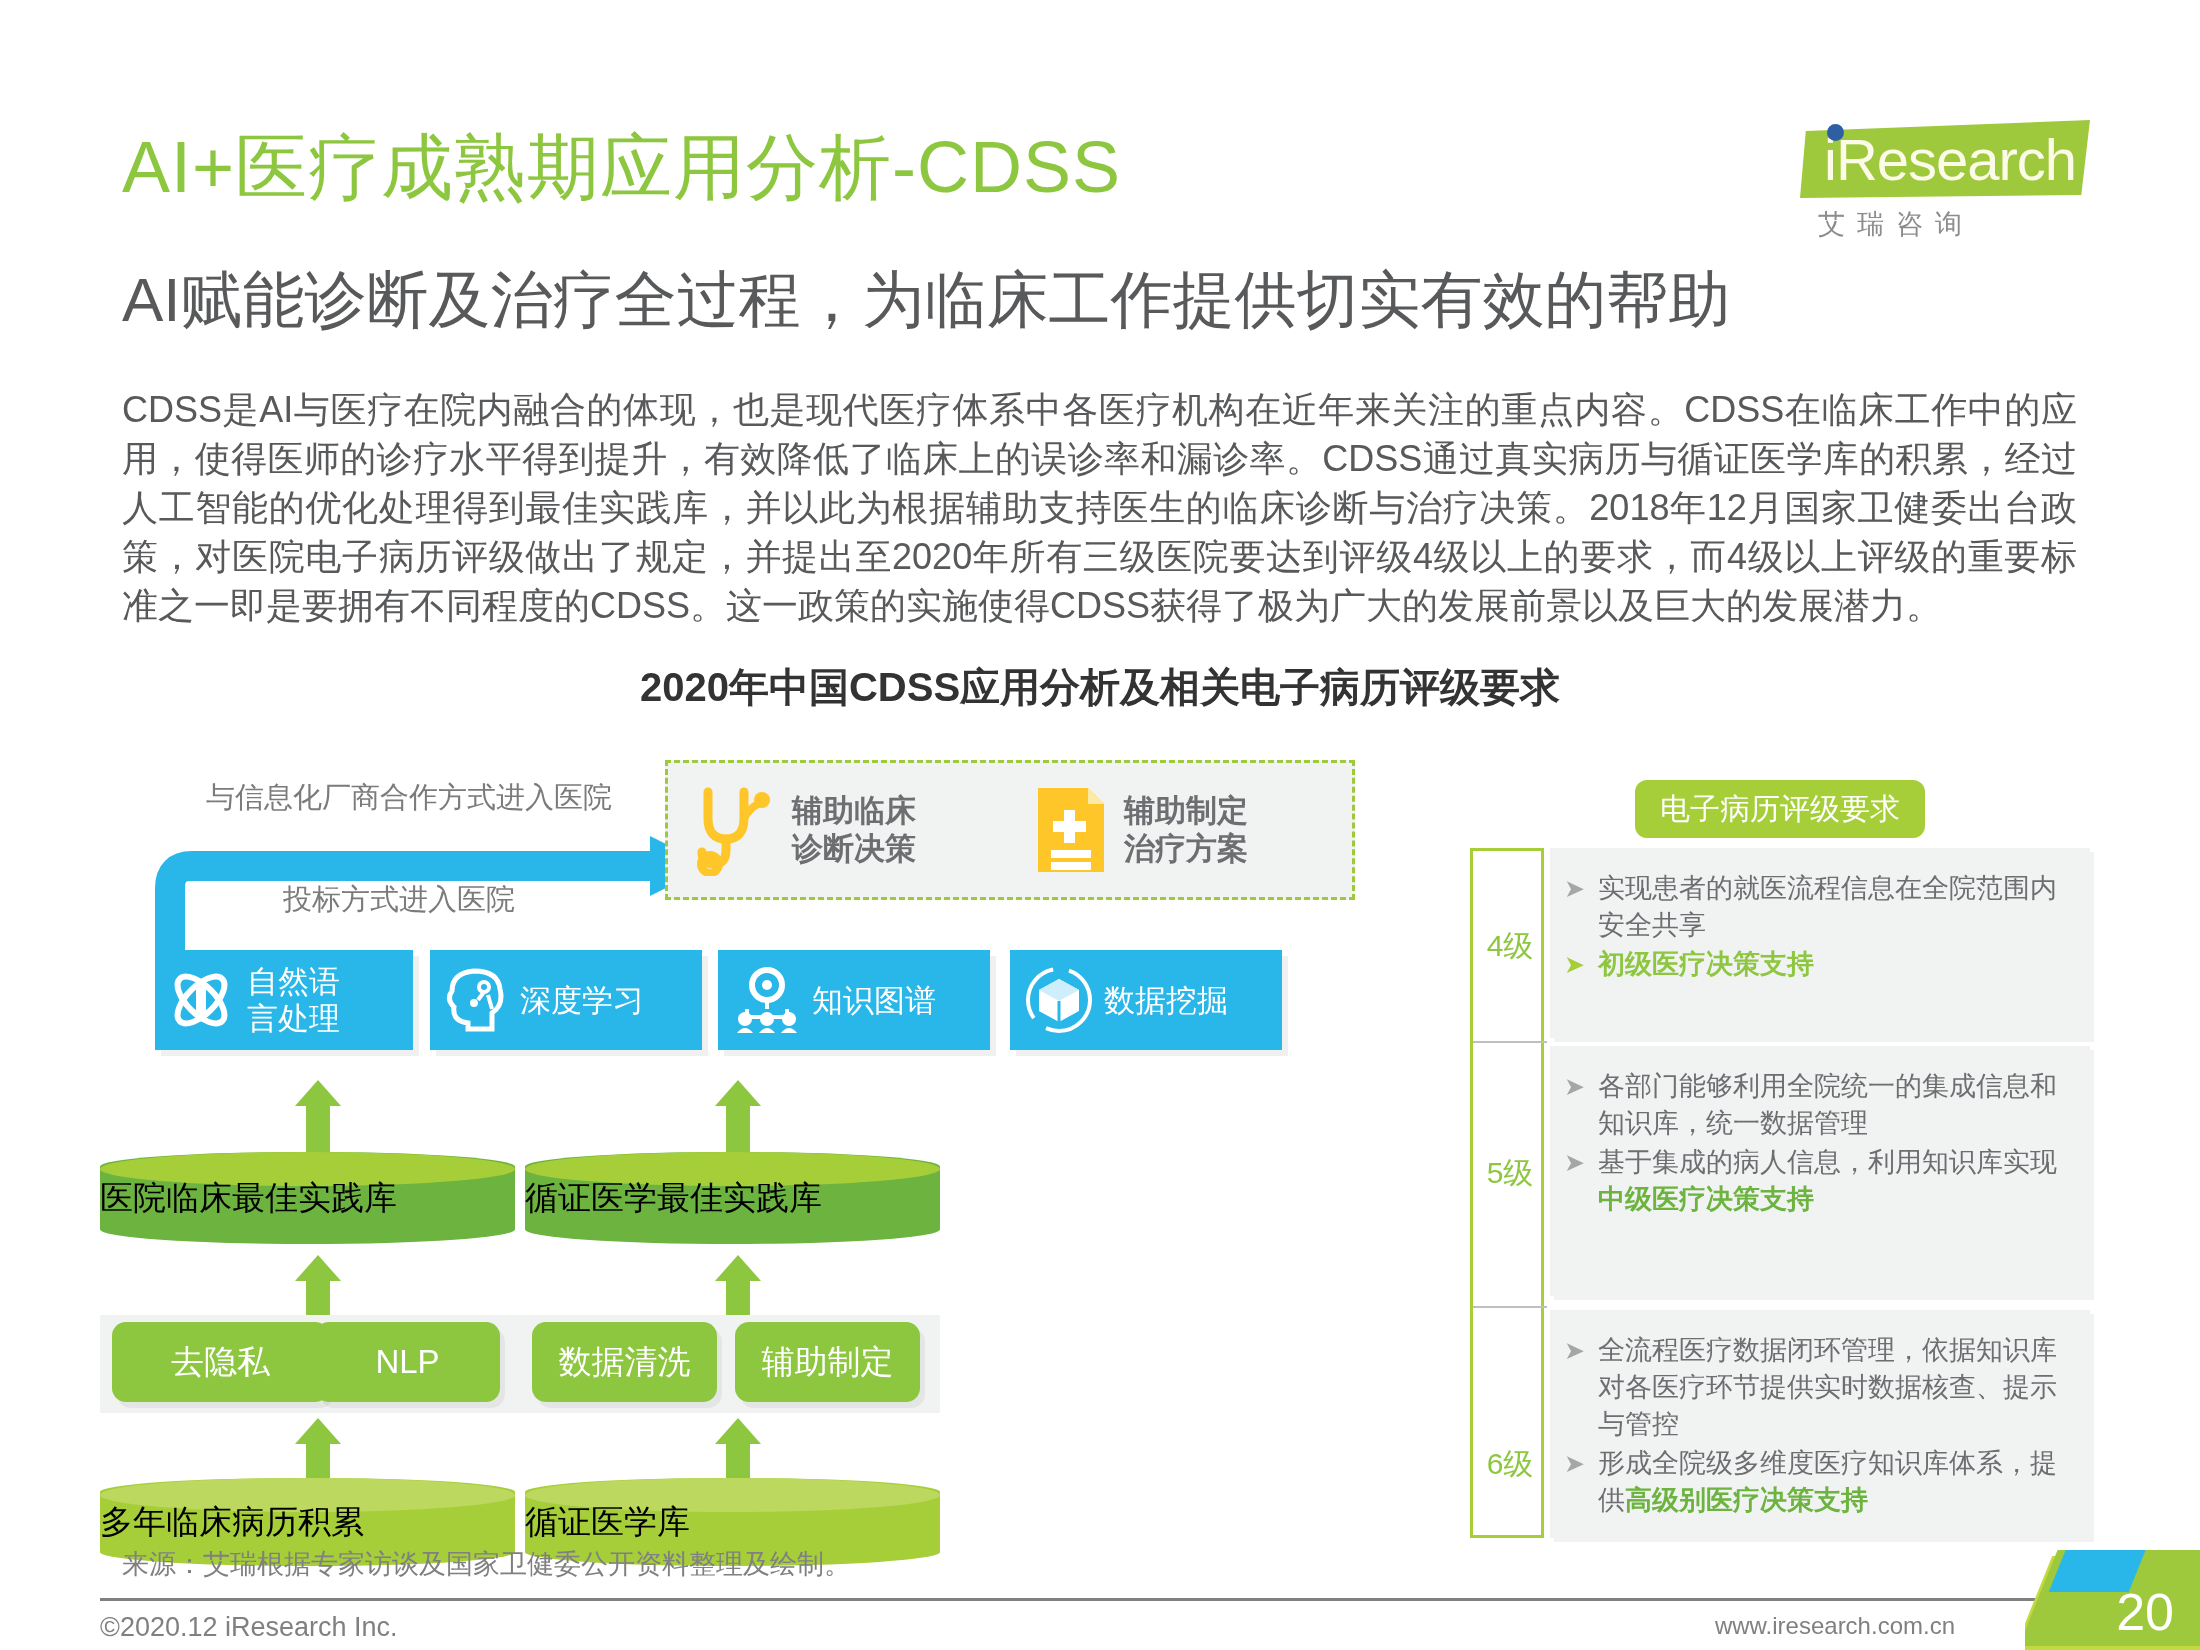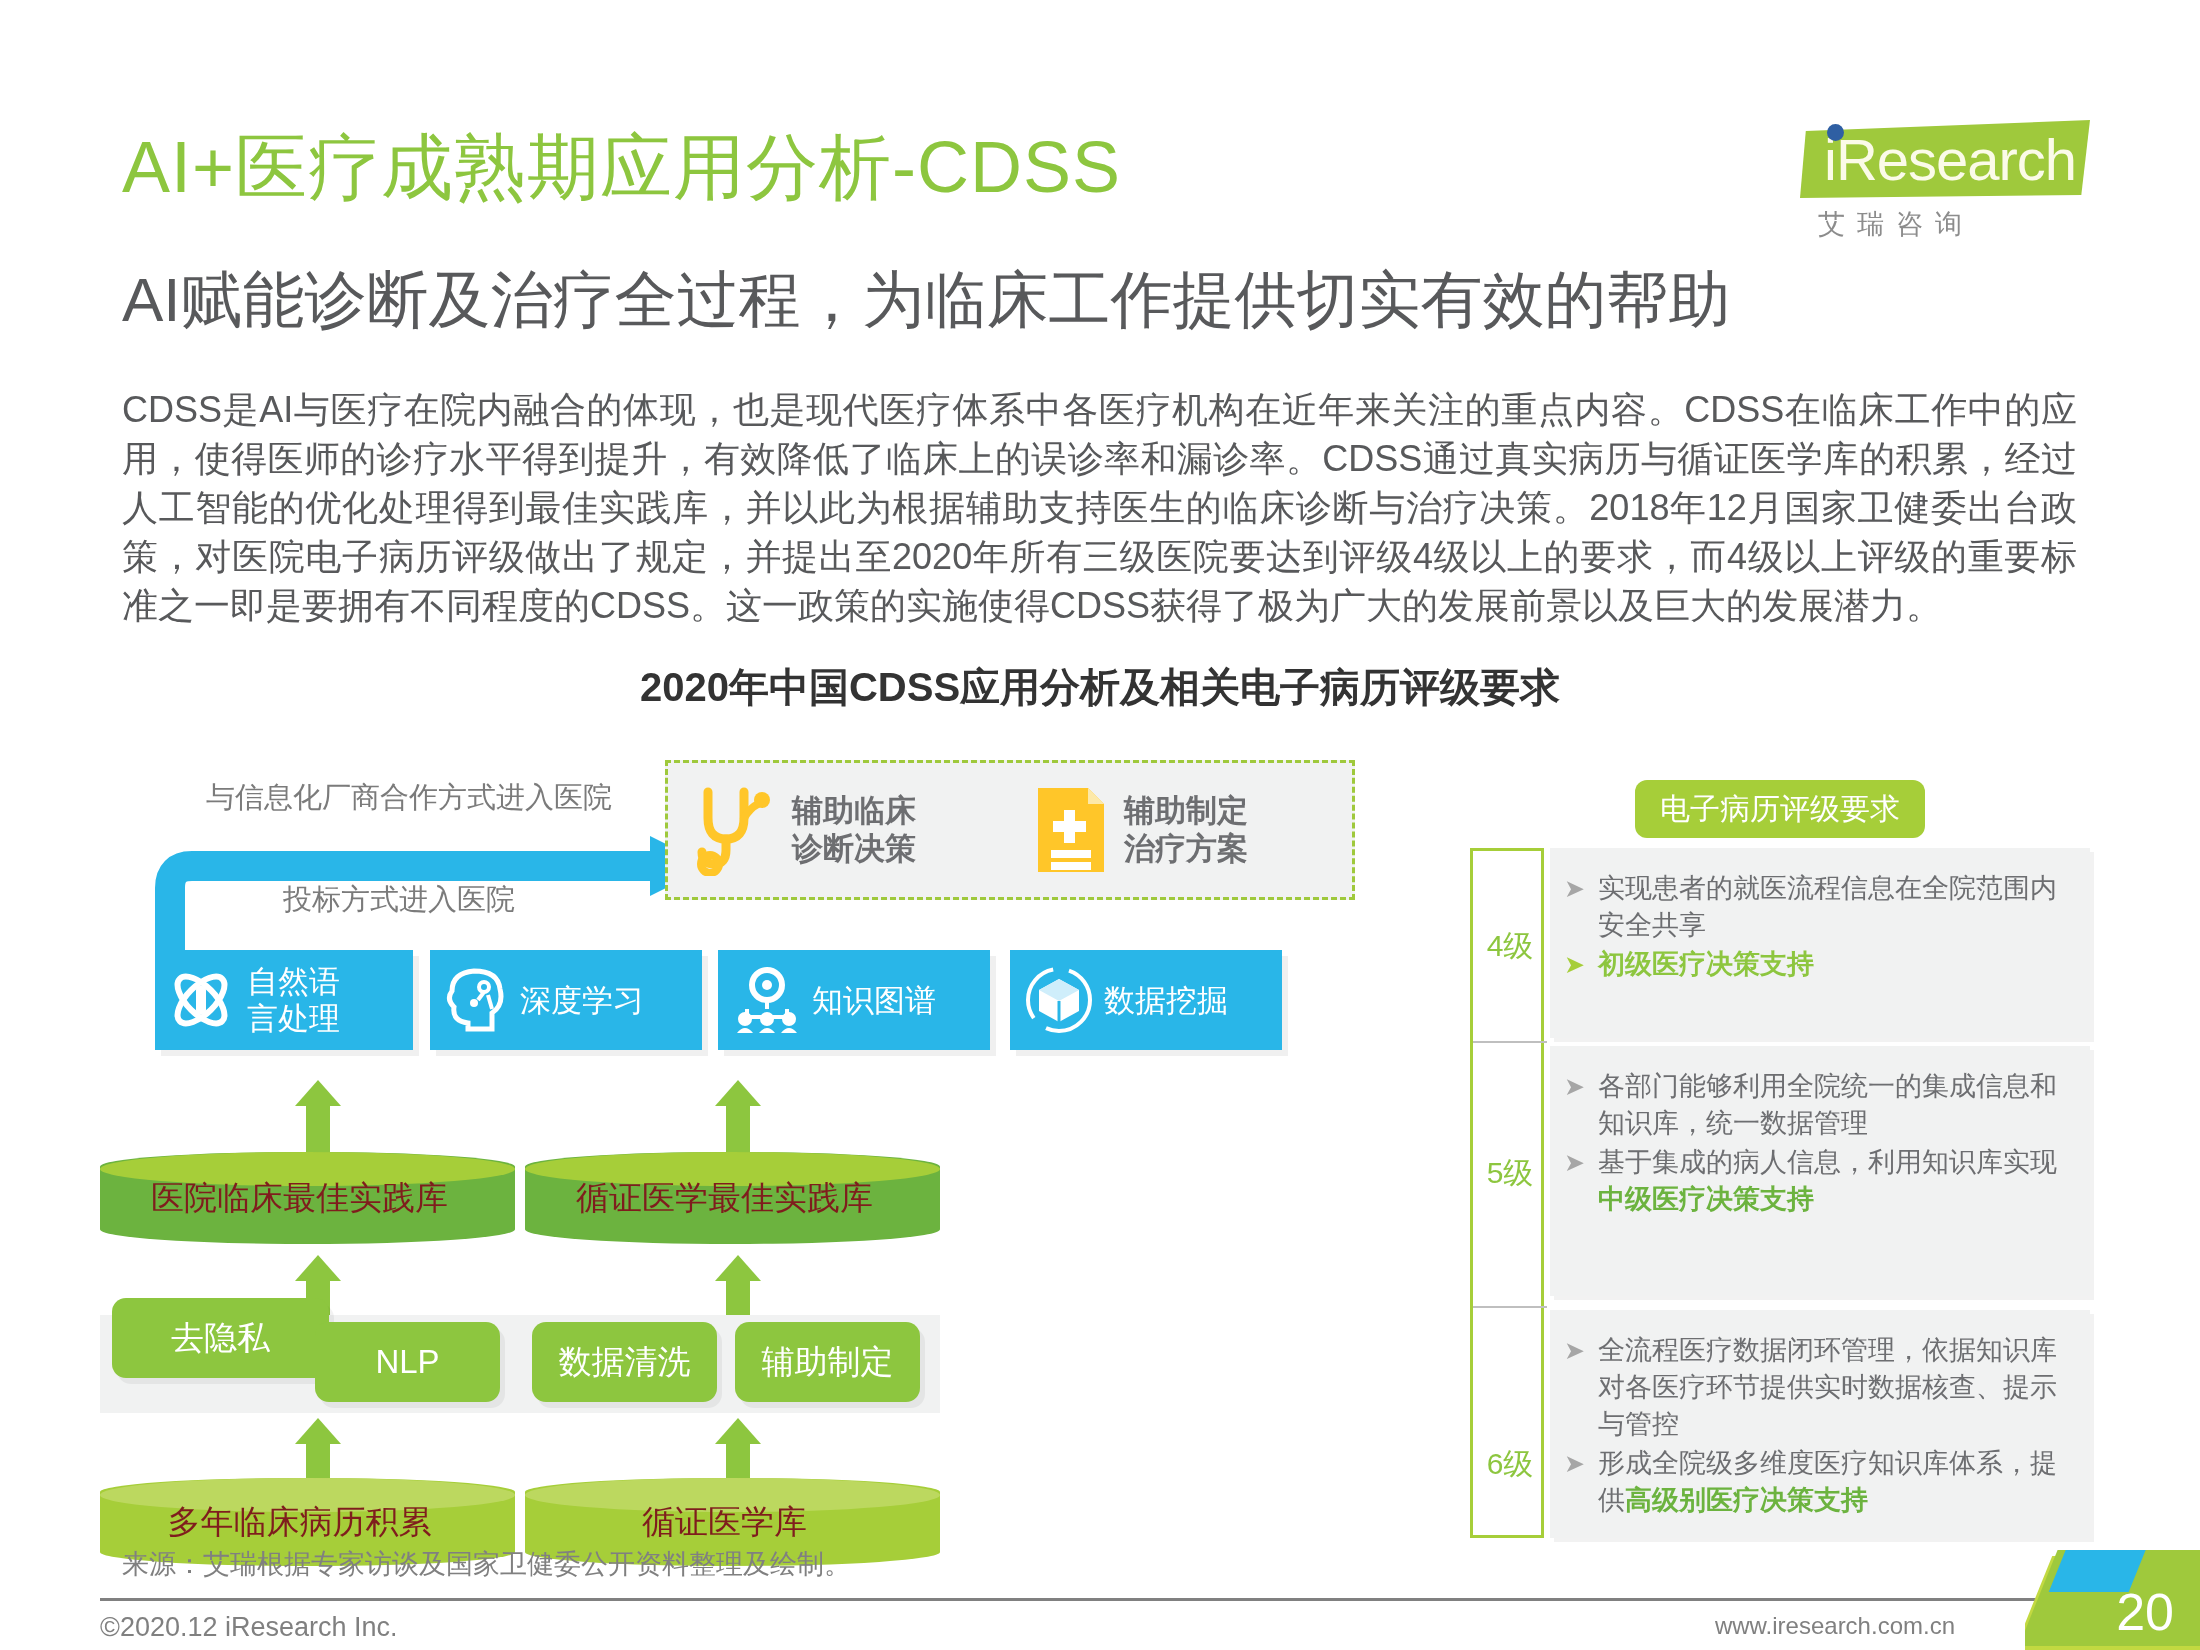--- a/index.html
+++ b/index.html
@@ -59,21 +59,21 @@
 
   
   .grey-band{position:absolute;background:#f1f2f2;}
 
   
   .cyl{position:absolute;border-radius:50%/16%;}
   .cyl-dark{background:#6cb33f;}
   .cyl-light{background:#a6ce39;}
   .cyl-top{position:absolute;left:0;right:0;top:0;height:34px;border-radius:50%;}
   .cyl-lbl{position:absolute;left:0;right:16px;top:50%;transform:translateY(-50%);
-    text-align:center;color:#7f1d1d;font-size:33px;}
+    text-align:left;color:#000000;font-size:33px;}
 
   
   .gbox{position:absolute;height:80px;background:#8dc63f;border-radius:14px;
     box-shadow:5px 6px 0 rgba(0,0,0,.05);display:flex;align-items:center;
     justify-content:center;color:#fff;font-size:33px;}
 
   
   .uparrow{position:absolute;width:46px;}
   .uparrow .shaft{position:absolute;left:11px;bottom:0;width:24px;background:#8dc63f;}
   .uparrow .head{position:absolute;left:0;top:0;width:0;height:0;
@@ -245,21 +245,21 @@
     <div class="uparrow" style="left:195px;top:505px;height:62px;">
       <div class="head"></div>
         <div class="shaft" style="height:40px;"></div>
     </div>
     <div class="uparrow" style="left:615px;top:505px;height:62px;">
       <div class="head"></div>
         <div class="shaft" style="height:40px;"></div>
     </div>
 
     <div class="grey-band" style="left:0px;top:565px;width:840px;height:98px;"></div>
-    <div class="gbox" style="left:12px;top:548px;width:217px;">去隐私</div>
+    <div class="gbox" style="left:12px;top:572px;width:217px;">去隐私</div>
     <div class="gbox" style="left:215px;top:572px;width:185px;">NLP</div>
     <div class="gbox" style="left:432px;top:572px;width:185px;">数据清洗</div>
     <div class="gbox" style="left:635px;top:572px;width:185px;">辅助制定</div>
 
     <div class="uparrow" style="left:195px;top:668px;height:60px;">
       <div class="head"></div>
         <div class="shaft" style="height:38px;"></div>
     </div>
     <div class="uparrow" style="left:615px;top:668px;height:60px;">
       <div class="head"></div>

